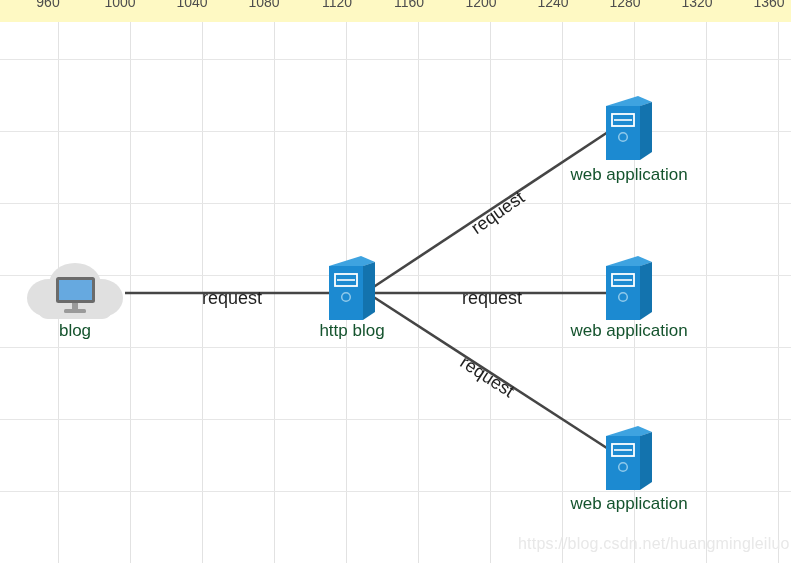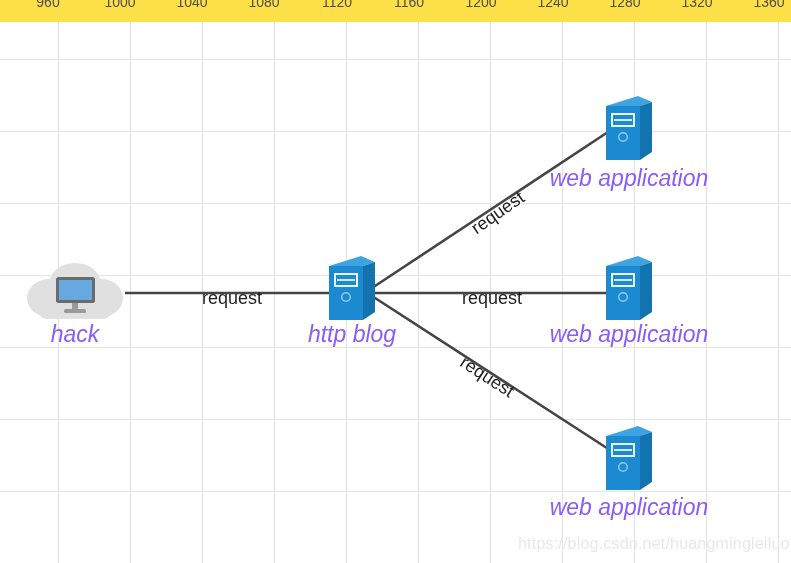--- a/index.html
+++ b/index.html
@@ -17,21 +17,21 @@
     overflow: hidden;
     background: #ffffff;
   }
 
   
   #ruler {
     position: absolute;
     left: 0; top: 0;
     width: 791px;
     height: 22px;
-    background: #fde047;
+    background: #fef9c3;
     overflow: hidden;
     z-index: 40;
   }
   .ruler-label {
     position: absolute;
     top: -6px;
     font-size: 14px;
     color: #4d4d4d;
     transform: translateX(-50%);
     white-space: nowrap;
@@ -71,27 +71,26 @@
     pointer-events: none;
   }
 
   
   .node {
     position: absolute;
     z-index: 10;
   }
   .node-label {
     position: absolute;
-    font-size: 23px;
-    color: #8b5cf6;
+    font-size: 17px;
+    color: #14532d;
     white-space: nowrap;
     transform: translateX(-50%);
     z-index: 12;
     font-family: "Liberation Sans", "DejaVu Sans", sans-serif;
-    font-style: italic;
   }
 
   
   .server {
     position: absolute;
     width: 48px;
     height: 66px;
   }
   .server svg { display: block; }
 
@@ -183,21 +182,21 @@
               <rect x="12" y="35" width="76" height="22" rx="11"></rect>
             </g>
             <g>
               <rect x="31" y="15" width="39" height="26" rx="2.5" fill="#6b6b6b"></rect>
               <rect x="34" y="18" width="33" height="20" fill="#66a9e0"></rect>
               <rect x="47" y="41" width="6" height="7" fill="#9a9a9a"></rect>
               <rect x="39" y="47" width="22" height="4" rx="1.5" fill="#9a9a9a"></rect>
             </g>
           </svg>
         </div>
-        <div class="node-label" style="left: 75px; top: 321px;">hack</div>
+        <div class="node-label" style="left: 75px; top: 321px;">blog</div>
       </div>
       <div class="node">
         <div class="server" style="left: 328px; top: 255px;">
           <svg width="48" height="66" viewBox="0 0 48 66" xmlns="http://www.w3.org/2000/svg">
             <polygon points="1,11 33,1 47,7 15,18" fill="#3ea3e0"></polygon>
             <rect x="1" y="11" width="34" height="54" fill="#1c8ad1"></rect>
             <polygon points="35,11 47,7 47,57 35,65" fill="#1373ae"></polygon>
             <rect x="7" y="19" width="22" height="12" fill="none" stroke="#ffffff" stroke-width="1.8"></rect>
             <line x1="9" y1="25" x2="27" y2="25" stroke="#ffffff" stroke-width="1.6"></line>
             <circle cx="18" cy="42" r="4.3" fill="none" stroke="#8fc9ea" stroke-width="1.5"></circle>

